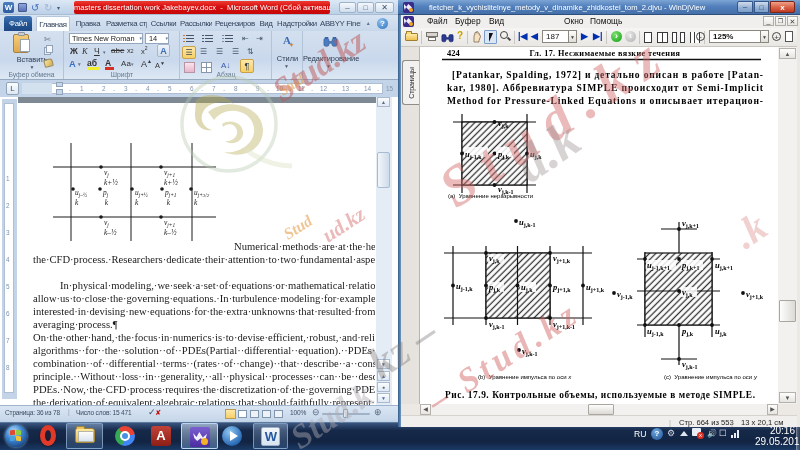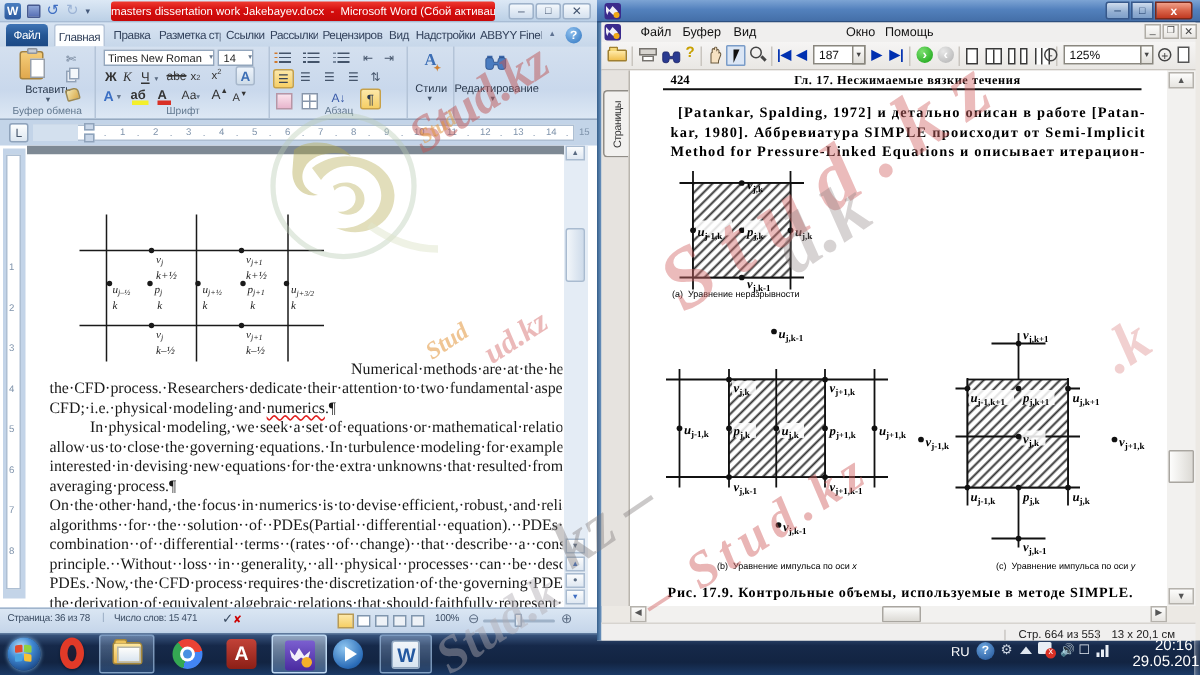--- a/index.html
+++ b/index.html
@@ -229,21 +229,20 @@
           <div class="abs" style="left:146px;top:66px;font-size:7.4px;font-style:italic;line-height:7.6px;white-space:nowrap;"><i>v</i><span style="font-size:5.4px;vertical-align:-1.5px;">j+1</span><br><i>k</i>+½</div>
           <div class="abs" style="left:57px;top:86px;font-size:7.4px;font-style:italic;line-height:7.6px;white-space:nowrap;"><i>u</i><span style="font-size:5.4px;vertical-align:-1.5px;">j–½</span><br><i>k</i></div>
           <div class="abs" style="left:85px;top:86px;font-size:7.4px;font-style:italic;line-height:7.6px;white-space:nowrap;"><i>p</i><span style="font-size:5.4px;vertical-align:-1.5px;">j</span><br>&nbsp;<i>k</i></div>
           <div class="abs" style="left:117px;top:86px;font-size:7.4px;font-style:italic;line-height:7.6px;white-space:nowrap;"><i>u</i><span style="font-size:5.4px;vertical-align:-1.5px;">j+½</span><br><i>k</i></div>
           <div class="abs" style="left:147px;top:86px;font-size:7.4px;font-style:italic;line-height:7.6px;white-space:nowrap;"><i>p</i><span style="font-size:5.4px;vertical-align:-1.5px;">j+1</span><br>&nbsp;<i>k</i></div>
           <div class="abs" style="left:176px;top:86px;font-size:7.4px;font-style:italic;line-height:7.6px;white-space:nowrap;"><i>u</i><span style="font-size:5.4px;vertical-align:-1.5px;">j+<span style="font-size:5px;">3</span>/<span style="font-size:5px;">2</span></span><br><i>k</i></div>
           <div class="abs" style="left:86px;top:116px;font-size:7.4px;font-style:italic;line-height:7.6px;white-space:nowrap;"><i>v</i><span style="font-size:5.4px;vertical-align:-1.5px;">j</span><br><i>k</i>–½</div>
           <div class="abs" style="left:146px;top:116px;font-size:7.4px;font-style:italic;line-height:7.6px;white-space:nowrap;"><i>v</i><span style="font-size:5.4px;vertical-align:-1.5px;">j+1</span><br><i>k</i>–½</div>
           <div class="abs" style="left:216px;top:138px;height:13px;font-size:10.6px;line-height:12px;white-space:nowrap;">Numerical·methods·are·at·the·heart</div>
 <div class="abs" style="left:15px;top:151px;height:13px;font-size:10.6px;line-height:12px;white-space:nowrap;">the·CFD·process.·Researchers·dedicate·their·attention·to·two·fundamental·aspects·of</div>
-<div class="abs" style="left:15px;top:164px;height:13px;font-size:10.6px;line-height:12px;white-space:nowrap;">CFD;·i.e.·physical·modeling·and·<span style="text-decoration:underline wavy #e02020;text-decoration-thickness:1px;">numerics</span>.¶</div>
 <div class="abs" style="left:42px;top:177px;height:13px;font-size:10.6px;line-height:12px;white-space:nowrap;">In·physical·modeling,·we·seek·a·set·of·equations·or·mathematical·relations·that</div>
 <div class="abs" style="left:15px;top:190px;height:13px;font-size:10.6px;line-height:12px;white-space:nowrap;">allow·us·to·close·the·governing·equations.·In·turbulence·modeling·for·example,·we·are</div>
 <div class="abs" style="left:15px;top:203px;height:13px;font-size:10.6px;line-height:12px;white-space:nowrap;">interested·in·devising·new·equations·for·the·extra·unknowns·that·resulted·from·the</div>
 <div class="abs" style="left:15px;top:216px;height:13px;font-size:10.6px;line-height:12px;white-space:nowrap;">averaging·process.¶</div>
 <div class="abs" style="left:15px;top:229px;height:13px;font-size:10.6px;line-height:12px;white-space:nowrap;word-spacing:0.8px;">On·the·other·hand,·the·focus·in·numerics·is·to·devise·efficient,·robust,·and·reliable</div>
 <div class="abs" style="left:15px;top:242px;height:13px;font-size:10.6px;line-height:12px;white-space:nowrap;word-spacing:1.4px;">algorithms··for··the··solution··of··PDEs(Partial··differential··equation).··PDEs·are·a</div>
 <div class="abs" style="left:15px;top:255px;height:13px;font-size:10.6px;line-height:12px;white-space:nowrap;word-spacing:1.2px;">combination··of··differential··terms··(rates··of··change)··that··describe··a··conservation</div>
 <div class="abs" style="left:15px;top:268px;height:13px;font-size:10.6px;line-height:12px;white-space:nowrap;word-spacing:1.0px;">principle.··Without··loss··in··generality,··all··physical··processes··can··be··described·by</div>
 <div class="abs" style="left:15px;top:281px;height:13px;font-size:10.6px;line-height:12px;white-space:nowrap;word-spacing:0.6px;">PDEs.·Now,·the·CFD·process·requires·the·discretization·of·the·governing·PDEs·and</div>
 <div class="abs" style="left:15px;top:294px;height:13px;font-size:10.6px;line-height:12px;white-space:nowrap;word-spacing:0.4px;">the·derivation·of·equivalent·algebraic·relations·that·should·faithfully·represent·them</div>
@@ -276,20 +275,21 @@
       <span class="abs" style="left:374px;top:1px;font-size:9px;color:#5a6b82;">⊕</span>
     </div>
   </div>
   <div id="djvu">
     <div class="abs" style="left:0;top:0;width:3px;height:427px;background:linear-gradient(90deg,#355e8a,#6f97c2);"></div>
     <div id="dtitle">
       <div class="abs" style="left:5px;top:2px;width:11px;height:11px;background:#3a2a8c;border-radius:2px;">
         <div class="abs" style="left:1px;top:2px;width:8px;height:6px;background:#efeef8;clip-path:polygon(0 0,30% 45%,55% 0,100% 60%,60% 100%,25% 55%,10% 100%,0 60%);"></div>
         <div class="abs" style="left:6px;top:6px;width:4px;height:4px;background:#f0a818;border-radius:50%;"></div>
       </div>
+      <span class="abs" style="left:31px;top:0;">fletcher_k_vychislitelnye_metody_v_dinamike_zhidkostei_tom_2.djvu - WinDjView</span>
       <div class="abs" style="left:339px;top:1px;width:16px;height:12px;background:linear-gradient(#cfdced,#93afd2 60%,#7ea0c9);border:1px solid #37588a;border-radius:2px 0 0 2px;color:#1c3b66;text-align:center;font-size:8px;line-height:10px;">–</div>
       <div class="abs" style="left:356px;top:1px;width:15px;height:12px;background:linear-gradient(#cfdced,#93afd2 60%,#7ea0c9);border:1px solid #37588a;border-radius:0;color:#1c3b66;text-align:center;font-size:7px;line-height:11px;">□</div>
       <div class="abs" style="left:372px;top:1px;width:25px;height:12px;background:linear-gradient(#f0a08a,#d9654a 50%,#c03a22);border:1px solid #7a2718;border-radius:0 2px 2px 0;color:#fff;text-align:center;font-size:8px;line-height:11px;font-weight:bold;">x</div>
     </div>
     <div id="dmenu">
       <div class="abs" style="left:2px;top:1px;width:11px;height:11px;background:#3a2a8c;border-radius:2px;">
         <div class="abs" style="left:1px;top:2px;width:8px;height:6px;background:#efeef8;clip-path:polygon(0 0,30% 45%,55% 0,100% 60%,60% 100%,25% 55%,10% 100%,0 60%);"></div>
         <div class="abs" style="left:6px;top:6px;width:4px;height:4px;background:#f0a818;border-radius:50%;"></div>
       </div>
       <span class="abs" style="left:26px;top:1px;">Файл</span>
@@ -350,21 +350,21 @@
         </div>
       <div class="abs" style="left:271px;top:4px;width:5px;height:11px;border:1.4px solid #3a3a3a;background:#fff;"></div>
       <div class="abs" style="left:279px;top:4px;width:5px;height:11px;border:1.4px solid #3a3a3a;background:#fff;"></div>
       <div class="abs" style="left:289px;top:4px;width:10px;height:11px;border:1.4px solid #3a3a3a;border-top:none;border-bottom:none;background:#fff;">
           <div class="abs" style="left:3px;top:0;width:1.4px;height:11px;background:#3a3a3a;"></div>
         </div>
       <div class="abs" style="left:303px;top:3px;width:1px;height:13px;background:#c9c5bf;"></div>
 
       <div class="abs" style="left:295px;top:4px;width:9px;height:9px;border:1.3px solid #444;border-radius:50%;text-align:center;line-height:8px;font-size:8px;color:#444;">-</div>
 
-      <div class="abs" style="left:308px;top:2px;width:52px;height:13px;background:#fff;border:1px solid #8a877f;font-size:8px;line-height:12px;padding-left:3px;color:#111;">125%</div>
+      <div class="abs" style="left:308px;top:2px;width:52px;height:13px;background:#fff;border:1px solid #8a877f;font-size:8px;line-height:12px;padding-left:3px;color:#111;font-weight:bold;">125%</div>
       <div class="abs" style="left:359px;top:2px;width:9px;height:13px;background:linear-gradient(#fdfdfc,#e0ded9);border:1px solid #8a877f;text-align:center;font-size:5px;line-height:12px;color:#444;">▼</div>
 
       <div class="abs" style="left:371px;top:4px;width:9px;height:9px;border:1.3px solid #444;border-radius:50%;text-align:center;line-height:9px;font-size:8px;color:#444;">+</div>
       <div class="abs" style="left:384px;top:3px;width:8px;height:11px;border:1px solid #555;background:#fff;"></div>
     </div>
     <div id="dside">
       <div class="abs" style="left:1px;top:13px;width:17px;height:45px;background:#f2f1ef;border:1px solid #908d87;border-right:none;border-radius:3px 0 0 3px;">
         <div style="position:absolute;left:4px;top:43px;transform:rotate(-90deg);transform-origin:0 0;font-size:7.2px;color:#333;white-space:nowrap;width:42px;text-align:center;letter-spacing:-0.3px;">Страницы</div>
       </div>
     </div>

